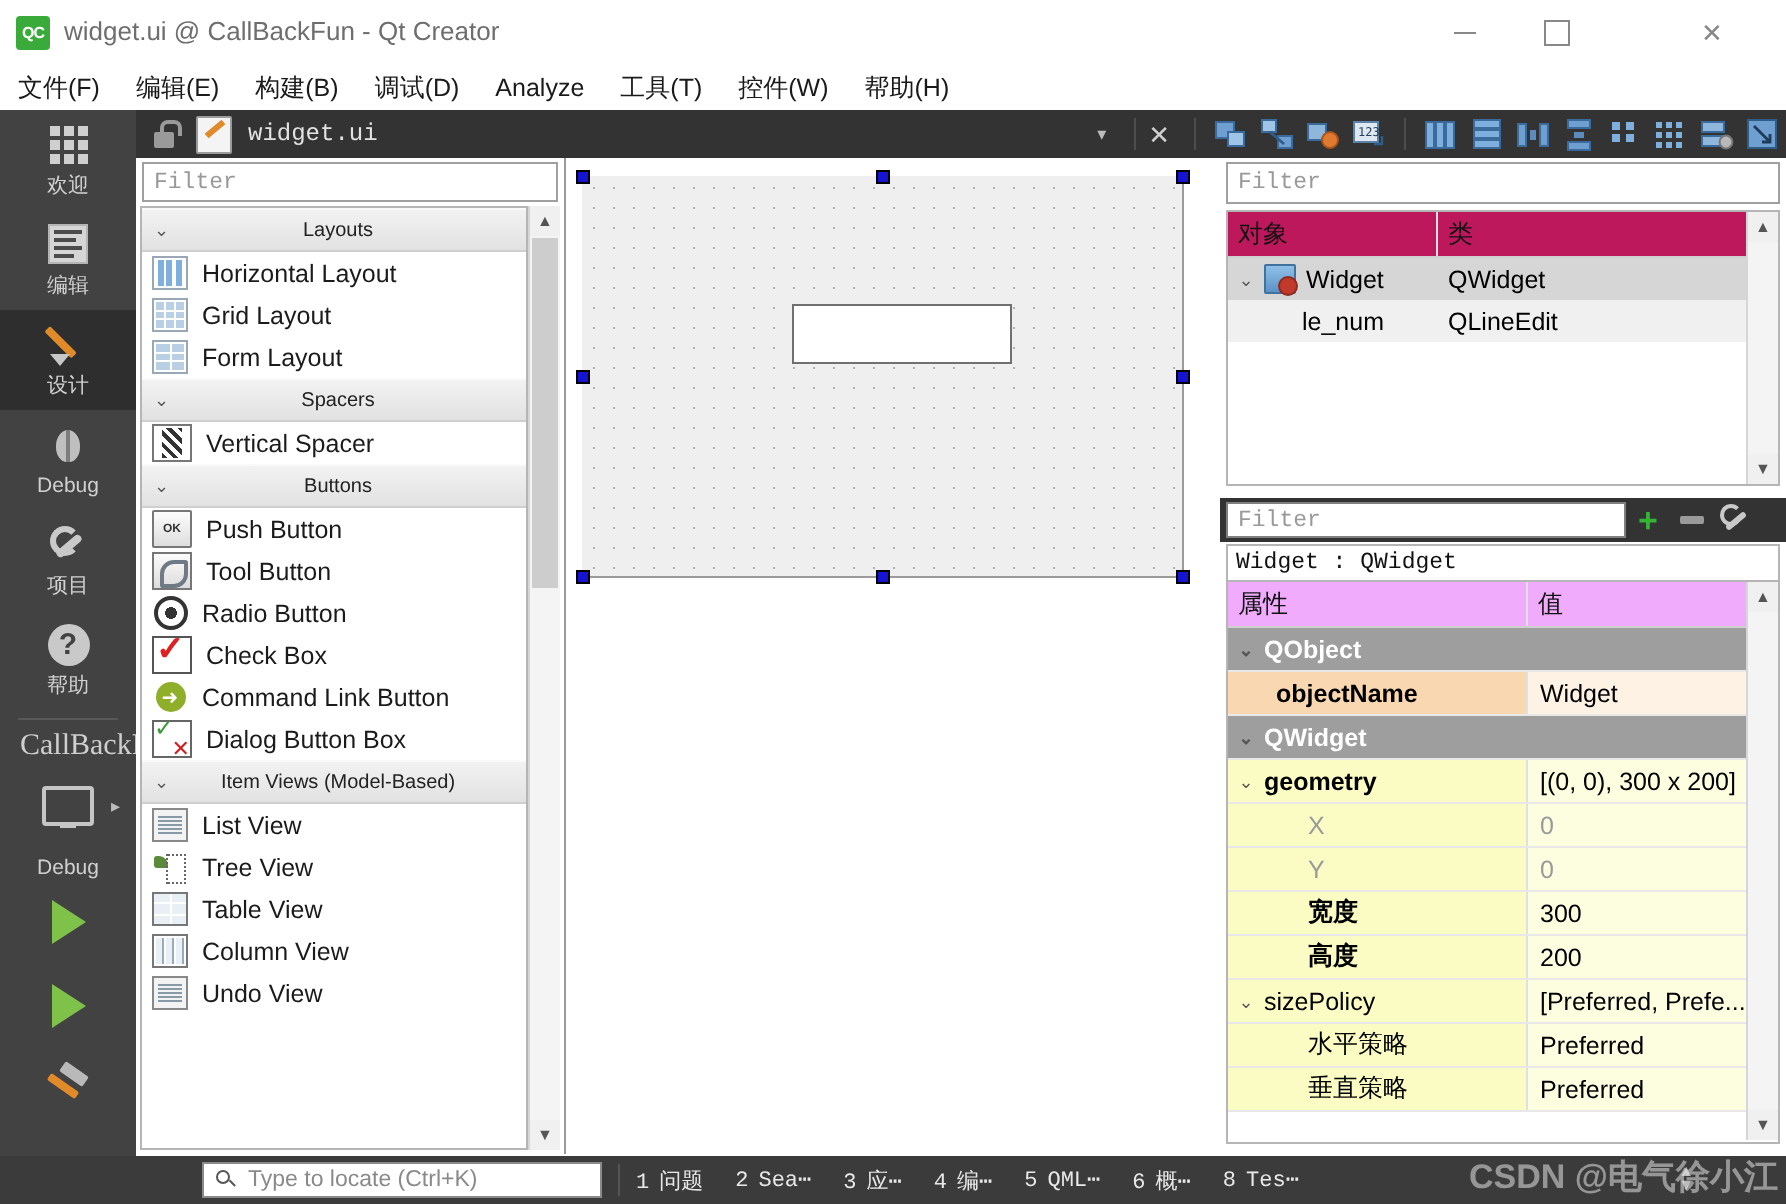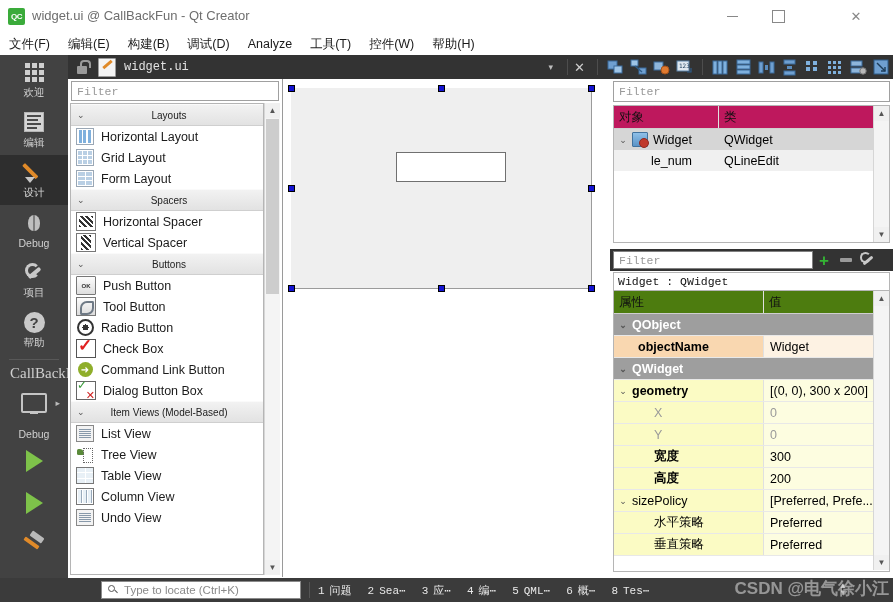--- a/index.html
+++ b/index.html
@@ -275,21 +275,21 @@
   .propheader{
     position:absolute;left:3px;top:193px;width:277px;height:19px;
     background:#fff;border:1px solid #b5b5b5;box-sizing:border-box;
     display:flex;align-items:center;padding-left:4px;
     font-size:11.5px;color:#111;font-family:"Liberation Mono", monospace;
   }
   .proptable{
     position:absolute;left:3px;top:212px;width:277px;height:281px;
     border:1px solid #b5b5b5;border-top:none;box-sizing:border-box;background:#fff;overflow:hidden;
   }
-  .phead{height:22px;display:flex;border-bottom:1px solid #cfcfcf;background:#4d7c0f;}
+  .phead{height:22px;display:flex;border-bottom:1px solid #cfcfcf;background:#f0abfc;}
   .phead .th{font-size:12.5px;color:#111;display:flex;align-items:center;padding-left:5px;
     box-sizing:border-box;font-family:"Liberation Sans",sans-serif;}
   .prow{height:21px;display:flex;align-items:stretch;font-size:12.5px;
     border-bottom:1px solid #e8e8e8;}
   .prow .pname{width:150px;display:flex;align-items:center;box-sizing:border-box;
     border-right:1px solid #e0e0e0;}
   .prow .pval{flex:1;display:flex;align-items:center;padding-left:6px;box-sizing:border-box;
     font-family:"Liberation Sans",sans-serif;}
   .prow .pchev{width:18px;text-align:center;color:#555;font-size:9px;flex:0 0 auto;}
   .prow .ptext{font-family:"Liberation Sans",sans-serif;}
@@ -596,24 +596,20 @@
             <i></i>
           </span>
         <span class="wi-lb">Form Layout</span>
       </div>
 
       <div class="wcat">
         <span class="chev">⌄</span>
         <span class="ctext">Spacers</span>
       </div>
       <div class="witem">
-        <span class="wi-ic ic-hspacer"></span>
-        <span class="wi-lb">Horizontal Spacer</span>
-      </div>
-      <div class="witem">
         <span class="wi-ic ic-vspacer"></span>
         <span class="wi-lb">Vertical Spacer</span>
       </div>
 
       <div class="wcat">
         <span class="chev">⌄</span>
         <span class="ctext">Buttons</span>
       </div>
       <div class="witem">
         <span class="wi-ic ic-push">OK</span>

